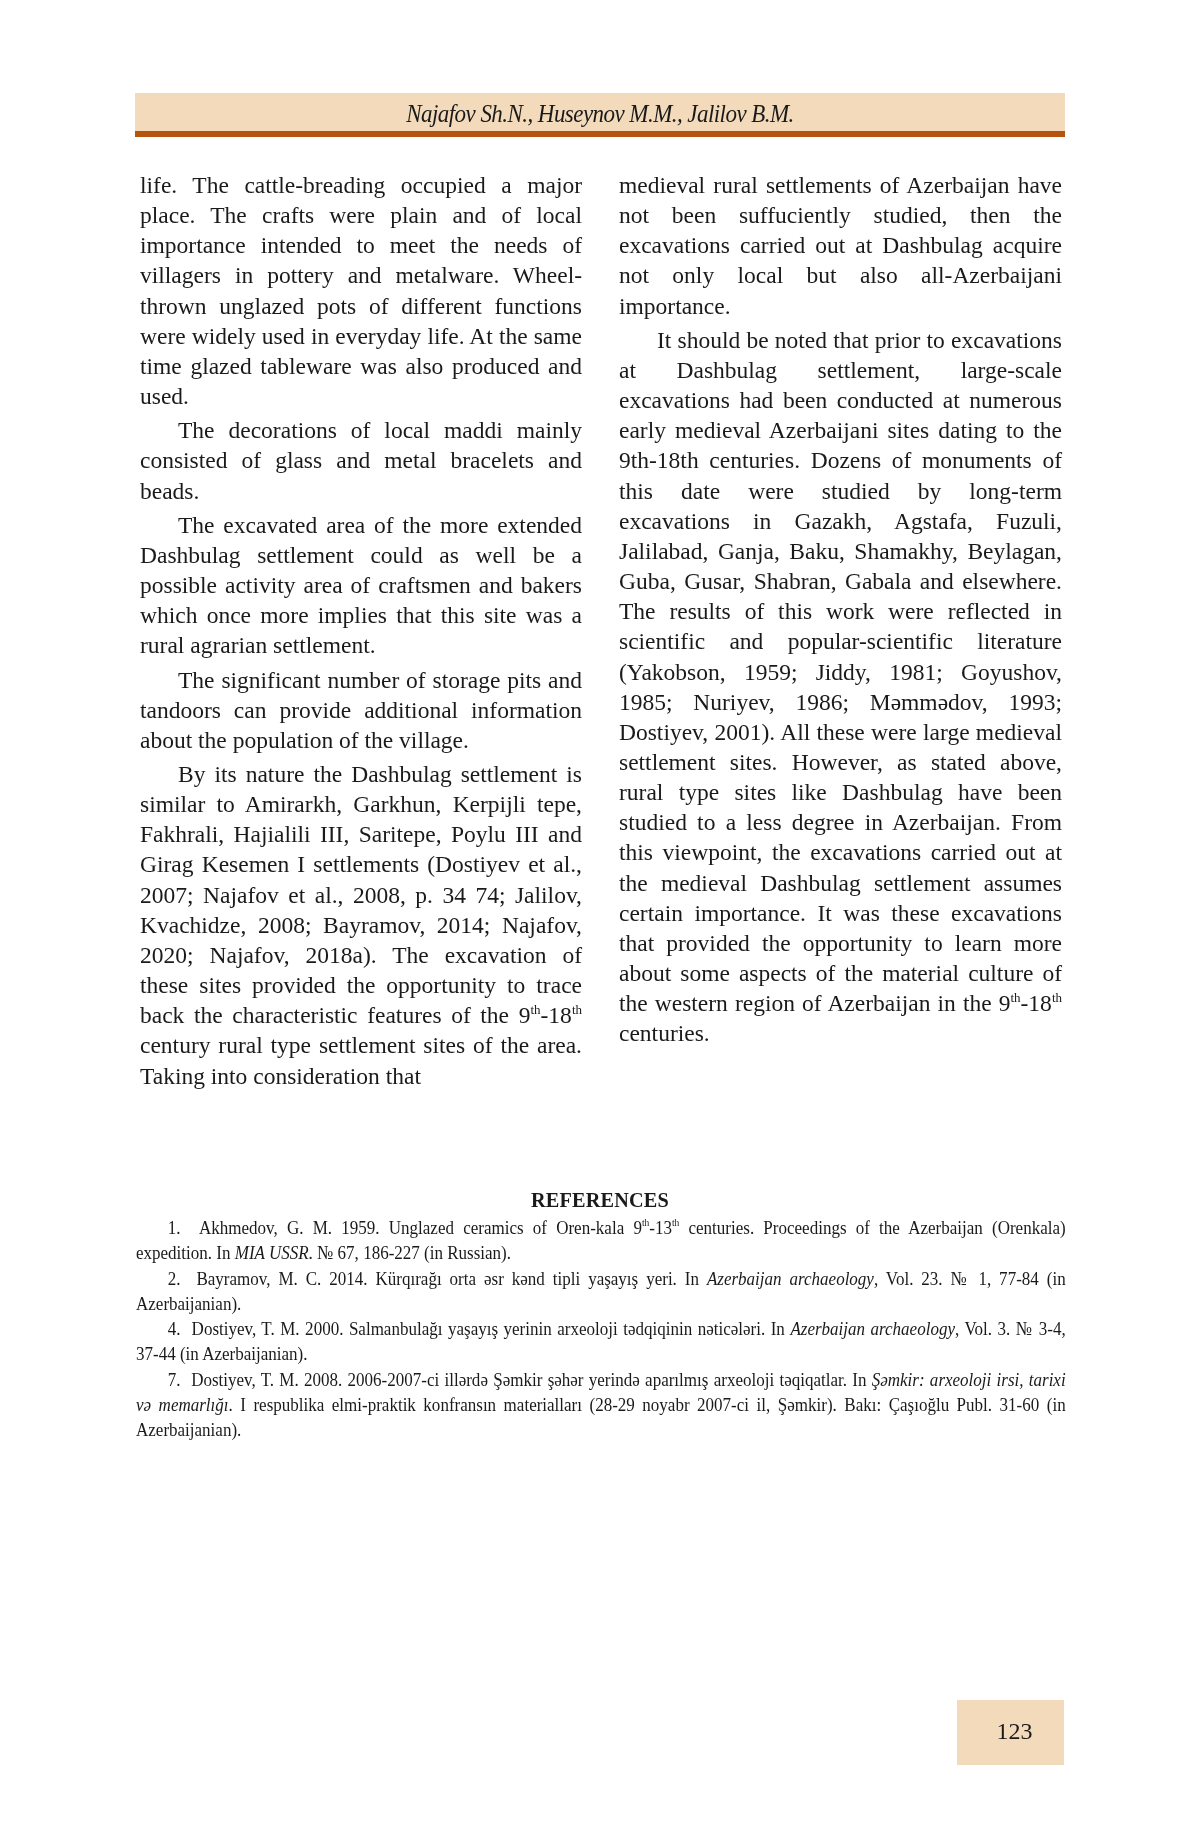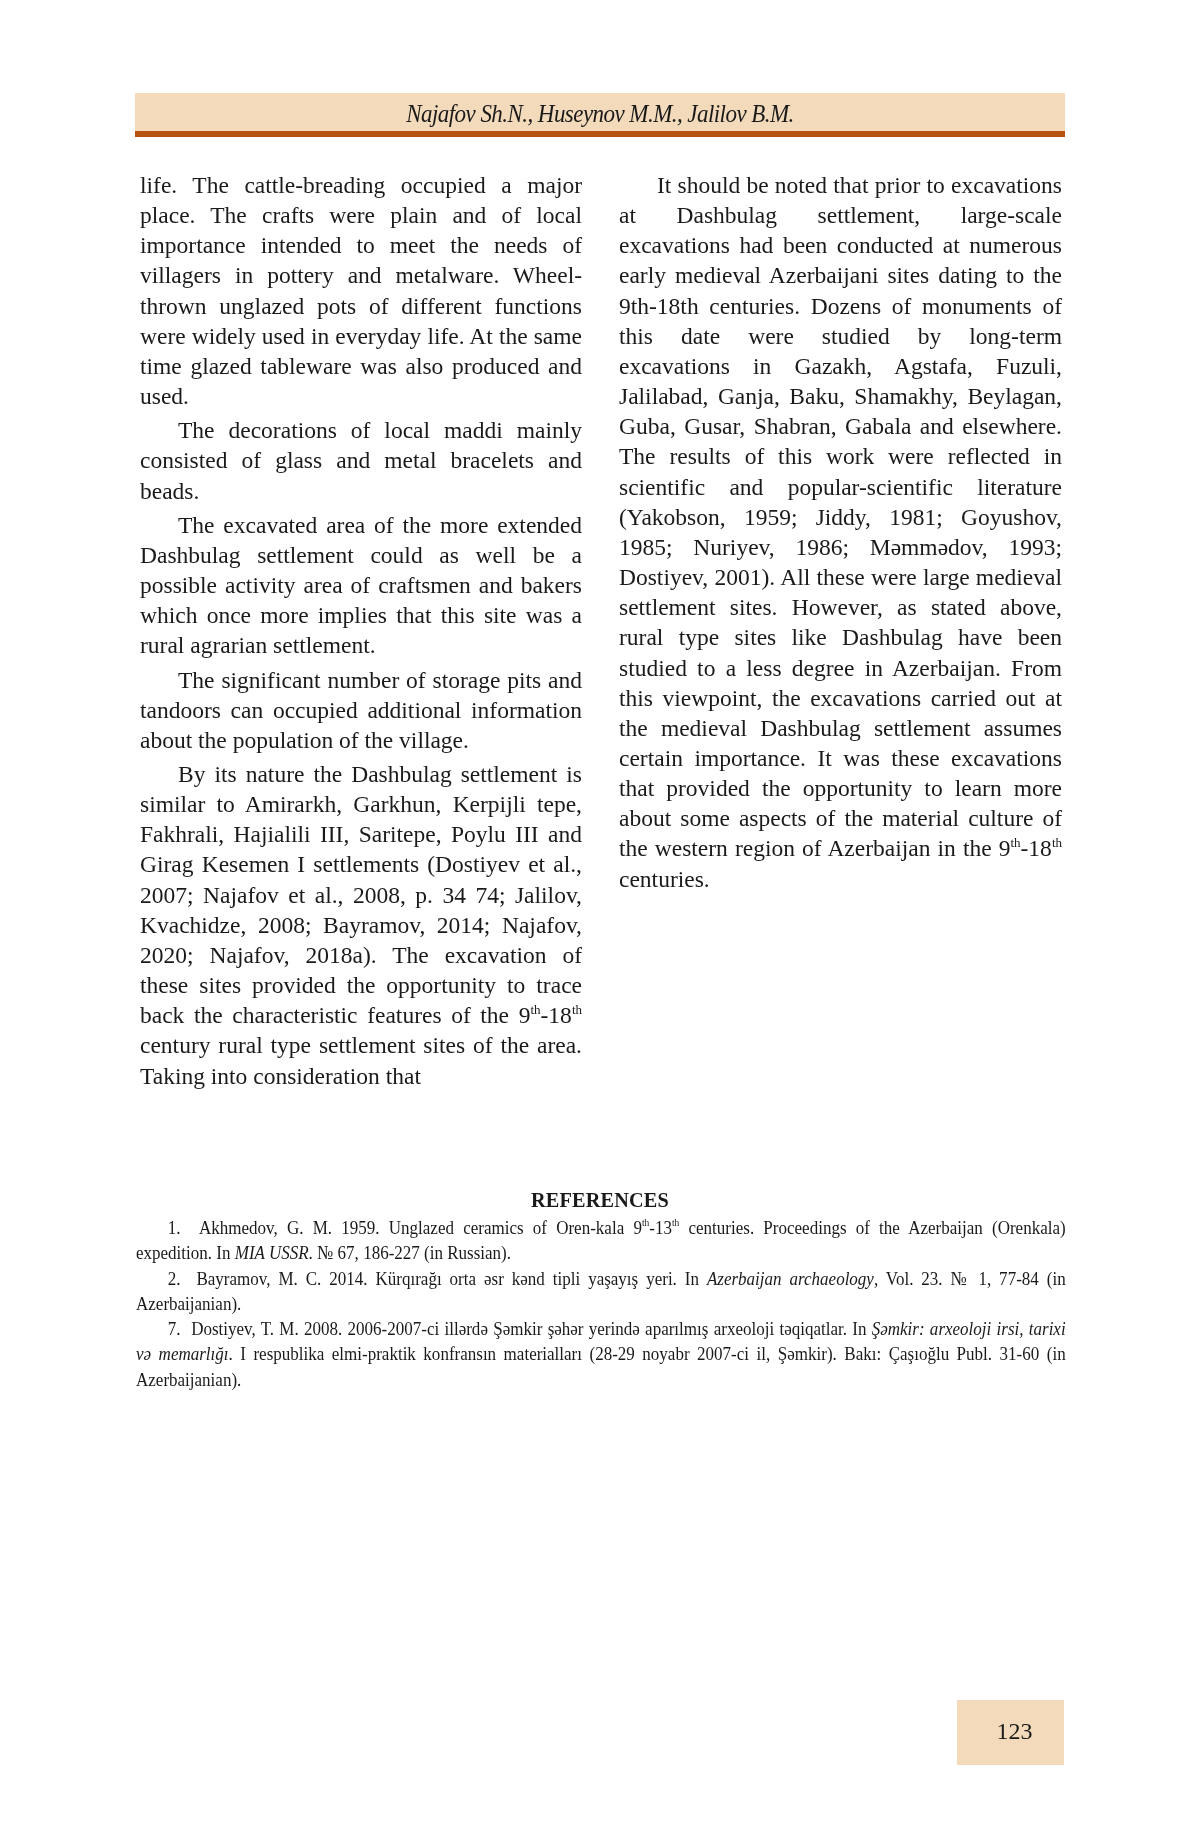--- a/index.html
+++ b/index.html
@@ -37,35 +37,39 @@
 <body>
 
 <div class="header-band"></div>
 <div class="header-rule"></div>
 <div class="header-text">Najafov Sh.N., Huseynov M.M., Jalilov B.M.</div>
 
 <div class="col left">
   <p>life. The cattle-breading occupied a major place. The crafts were plain and of local importance intended to meet the needs of villagers in pottery and metalware. Wheel-thrown unglazed pots of different functions were widely used in everyday life. At the same time glazed tableware was also produced and used.</p>
   <p class="indent">The decorations of local maddi mainly consisted of glass and metal bracelets and beads.</p>
   <p class="indent">The excavated area of the more extended Dashbulag settlement could as well be a possible activity area of craftsmen and bakers which once more implies that this site was a rural agrarian settlement.</p>
-  <p class="indent">The significant number of storage pits and tandoors can occupied additional information about the population of the village.</p>
+  <p class="indent">The significant number of storage pits and tandoors can provide additional information about the population of the village.</p>
   <p class="indent"><span>By its nature the Dashbulag settlement is similar to Amirarkh, Garkhun, Kerpijli tepe, Fakhrali, Hajialili III, Saritepe, Poylu III and Girag Kesemen I settlements (Dostiyev et al., 2007; Najafov et al., 2008, p. 34 74; Jalilov, Kvachidze, 2008; Bayramov, 2014; Najafov, 2020; Najafov, 2018a). The excavation of these sites provided the opportunity to trace back the characteristic features of the 9</span><sup>th</sup><span>-18</span><sup>th</sup><span> century rural type settlement sites of the area. Taking into consideration that</span></p>
 </div>
 
 <div class="col right">
+  <p>medieval rural settlements of Azerbaijan have not been suffuciently studied, then the excavations carried out at Dashbulag acquire not only local but also all-Azerbaijani importance.</p>
   <p class="indent"><span>It should be noted that prior to excavations at Dashbulag settlement, large-scale excavations had been conducted at numerous early medieval Azerbaijani sites dating to the 9th-18th centuries. Dozens of monuments of this date were studied by long-term excavations in Gazakh, Agstafa, Fuzuli, Jalilabad, Ganja, Baku, Shamakhy, Beylagan, Guba, Gusar, Shabran, Gabala and elsewhere. The results of this work were reflected in scientific and popular-scientific literature (Yakobson, 1959; Jiddy, 1981; Goyushov, 1985; Nuriyev, 1986; Məmmədov, 1993; Dostiyev, 2001). All these were large medieval settlement sites. However, as stated above, rural type sites like Dashbulag have been studied to a less degree in Azerbaijan. From this viewpoint, the excavations carried out at the medieval Dashbulag settlement assumes certain importance. It was these excavations that provided the opportunity to learn more about some aspects of the material culture of the western region of Azerbaijan in the 9</span><sup>th</sup><span>-18</span><sup>th</sup><span> centuries.</span></p>
 </div>
 
 <div class="refs-title">REFERENCES</div>
 <div class="refs" id="refs">
     <p class="ref" style="height: 50.5938px;">
       <span class="ref-inner"><span>1.&nbsp;&nbsp;</span><span>Akhmedov, G. M. 1959. Unglazed ceramics of Oren-kala 9</span><sup>th</sup><span>-13</span><sup>th</sup><span> centuries. Proceedings of the Azerbaijan (Orenkala) expedition. In </span><i>MIA USSR</i><span>. № 67, 186-227 (in Russian).</span></span>
     </p>
     <p class="ref" style="height: 50.5938px;">
       <span class="ref-inner"><span>2.&nbsp;&nbsp;</span><span>Bayramov, M. C. 2014. Kürqırağı orta əsr kənd tipli yaşayış yeri. In </span><i>Azerbaijan archaeology</i><span>, Vol. 23. № 1, 77-84 (in Azerbaijanian).</span></span>
     </p>
+    <p class="ref" style="height: 50.5938px;">
+      <span class="ref-inner"><span>4.&nbsp;&nbsp;</span><span>Dostiyev, T. M. 2000. Salmanbulağı yaşayış yerinin arxeoloji tədqiqinin nəticələri. In </span><i>Azerbaijan archaeology</i><span>, Vol. 3. № 3-4, 37-44 (in Azerbaijanian).</span></span>
+    </p>
     <p class="ref" style="height: 75.8906px;">
       <span class="ref-inner"><span>7.&nbsp;&nbsp;</span><span>Dostiyev, T. M. 2008. 2006-2007-ci illərdə Şəmkir şəhər yerində aparılmış arxeoloji təqiqatlar. In </span><i>Şəmkir: arxeoloji irsi, tarixi və memarlığı</i><span>. I respublika elmi-praktik konfransın materialları (28-29 noyabr 2007-ci il, Şəmkir). Bakı: Çaşıoğlu Publ. 31-60 (in Azerbaijanian).</span></span>
     </p>
   </div>
 
 <div class="page-box"></div>
 <div class="page-num">123</div>
 
 </body></html>

